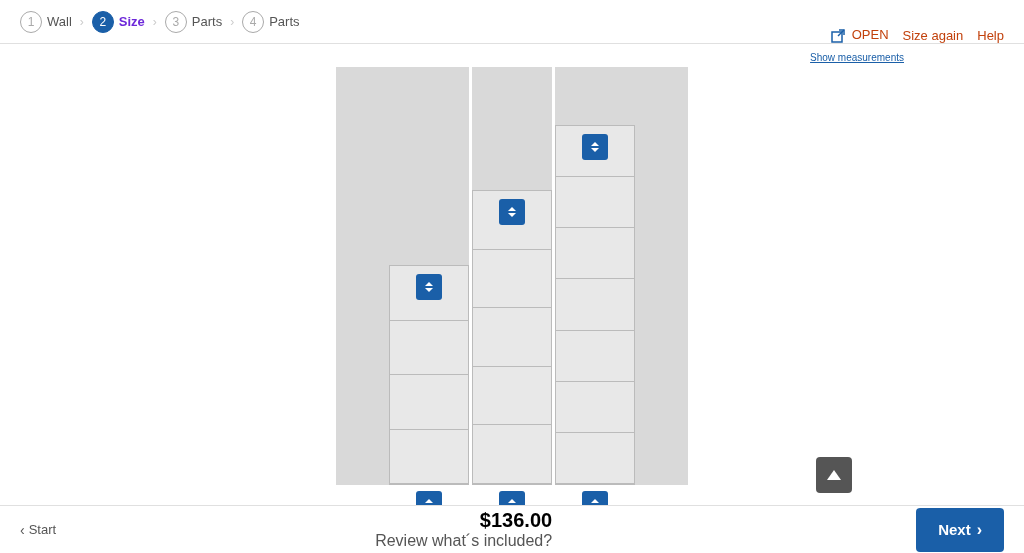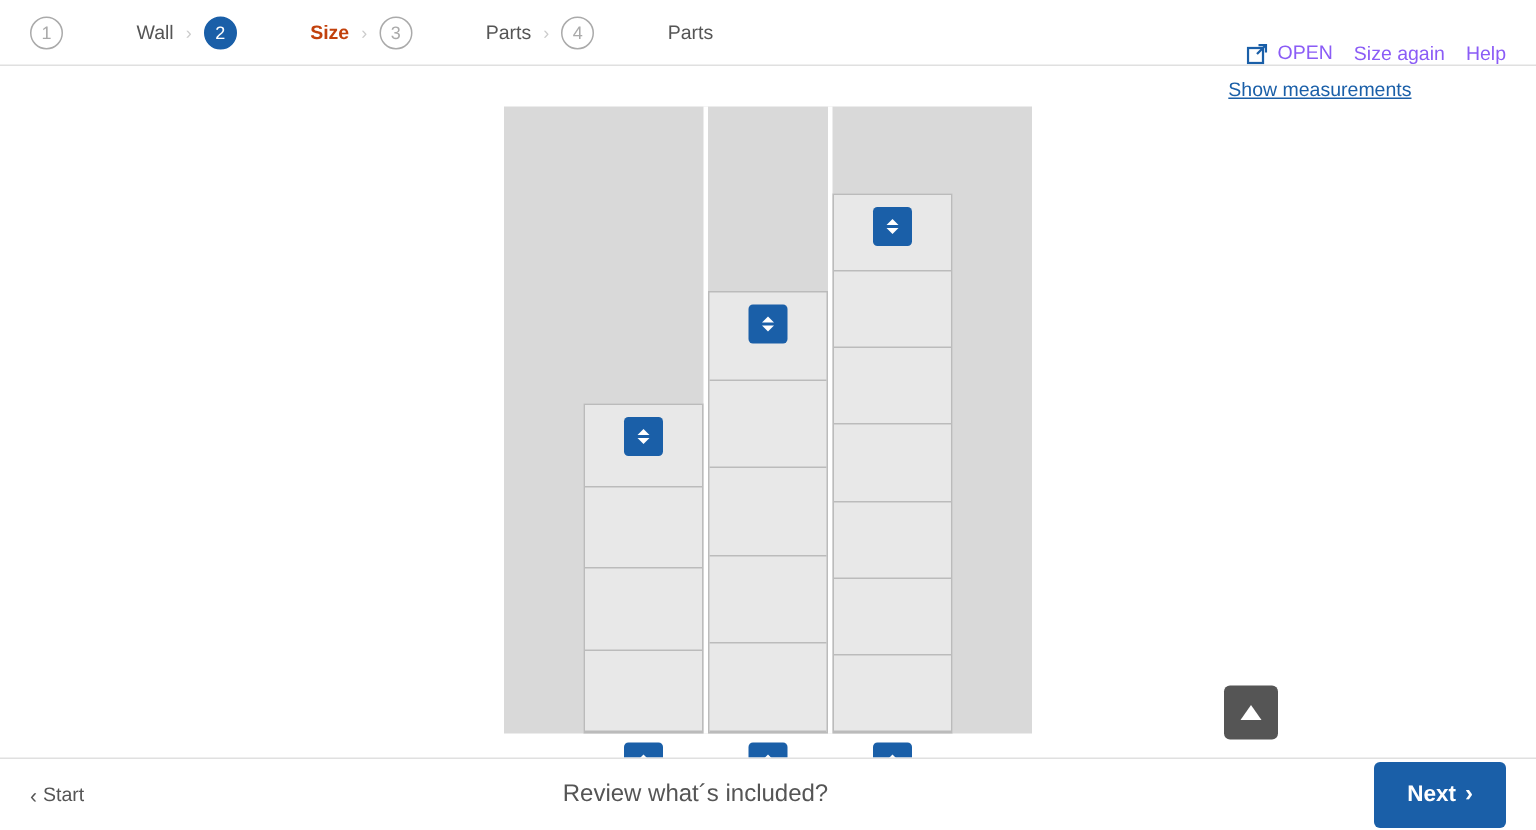--- a/index.html
+++ b/index.html
@@ -37,59 +37,58 @@
       font-size: 12px;
       color: #aaa;
     }
     .step-num.active {
       background: #1a5fa8;
       border-color: #1a5fa8;
       color: #fff;
     }
     .step-label {
       font-size: 13px;
-      margin-left: 44px;
     }
     .step-label.active {
       font-weight: bold;
-      color: #c2410c;
+      color: #6d28d9;
     }
     .step-divider {
       color: #ccc;
       margin: 0 2px;
       font-size: 12px;
     }
     .header-right {
       position: absolute;
       right: 20px;
       display: flex;
       align-items: center;
       gap: 14px;
       font-size: 13px;
-      color: #8b5cf6;
+      color: #c2410c;
       margin-top: 27px;
     }
     .header-right span {
       cursor: pointer;
     }
 
     
     .main {
       display: flex;
       flex-direction: column;
       align-items: center;
       padding-top: 8px;
       height: calc(553px - 44px);
       position: relative;
     }
 
     .show-measurements {
       align-self: flex-end;
-      margin-right: 83px;
-      font-size: 13px;
+      margin-right: 120px;
+      font-size: 10px;
       color: #1a5fa8;
       text-decoration: underline;
       cursor: pointer;
       margin-bottom: 4px;
     }
 
     
     .canvas-area {
       background: #d9d9d9;
       width: 352px;
@@ -459,20 +458,21 @@
     <div class="up-arrow"></div>
   </div>
 
   <div class="footer">
     <button class="back-btn">
       <span class="back-chevron">‹</span>
       <span>Start</span>
     </button>
 
     <div class="price-area">
+      <div class="price">$136.00</div>
       <div class="price-sub">Review what´s included?</div>
     </div>
 
     <button class="next-btn">
       <span>Next</span>
       <span class="next-chevron">›</span>
     </button>
   </div>
 </div>
 

